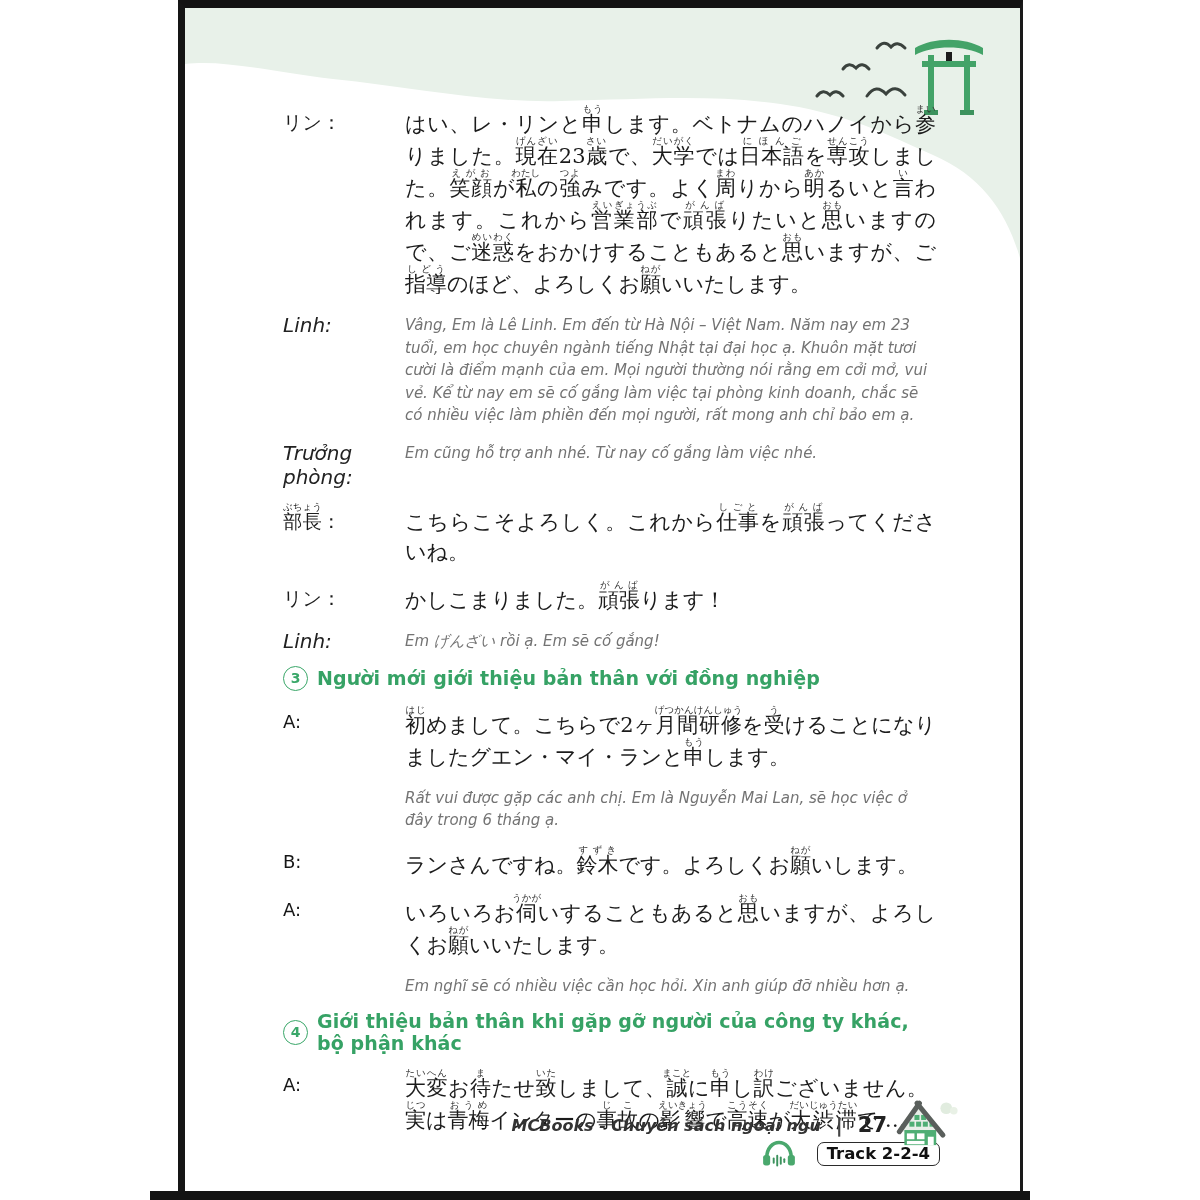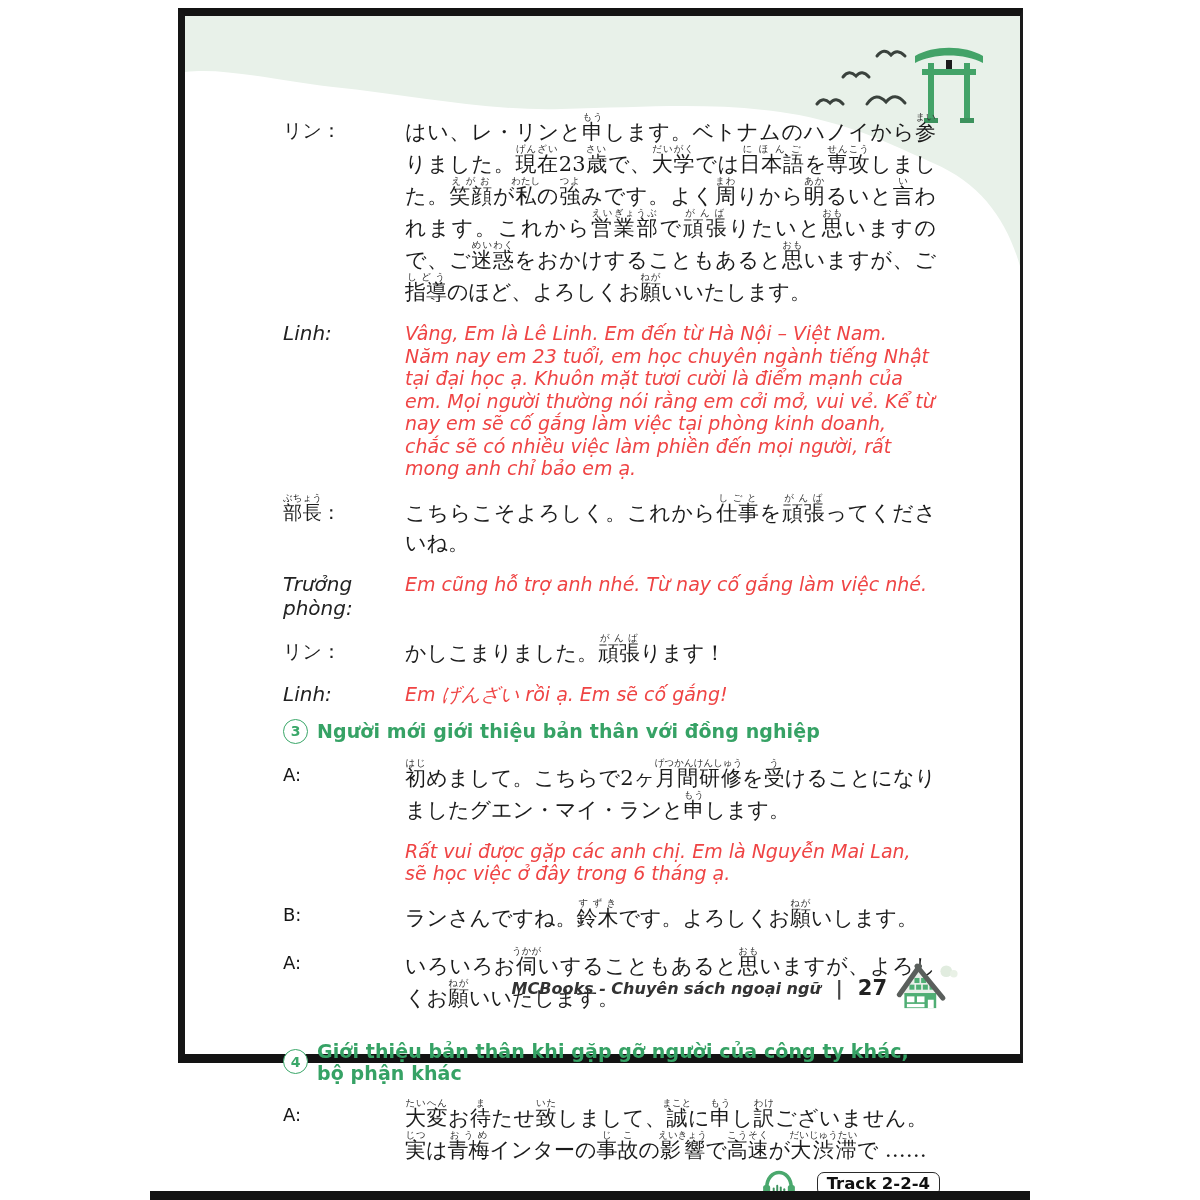--- a/index.html
+++ b/index.html
@@ -3,21 +3,21 @@
 <meta charset="utf-8">
 <style>
   html,body{margin:0;padding:0;}
   body{
     width:1200px;height:1200px;position:relative;background:#ffffff;
     font-family:"DejaVu Sans","Liberation Sans",sans-serif;
     -webkit-font-smoothing:antialiased;overflow:hidden;
   }
   
   .scan{
-    position:absolute;left:178px;top:8px;width:845px;height:1055px;
+    position:absolute;left:178px;top:0;width:845px;height:1200px;
     background:#fff;box-sizing:border-box;
     border-left:7px solid #151515;
     border-right:3px solid #1a1a1a;
     border-top:8px solid #131313;
     border-bottom:9px solid #131313;
   }
   .bottom-ledge{position:absolute;left:150px;bottom:0;width:880px;height:9px;background:#131313;}
   
   .wave{position:absolute;left:0;top:0;width:835px;height:300px;pointer-events:none;}
   .birds{position:absolute;left:630px;top:28px;width:120px;height:85px;}
@@ -31,21 +31,21 @@
   .speaker.ab{font-size:18px;font-weight:500;color:#161616;}
   .dtext{position:relative;}
   .jp-line{
     font-family:"DejaVu Serif","Liberation Serif",serif;
     font-size:21px;line-height:30px;color:#1b1b1b;text-align:justify;
   }
   .jp-line ruby{ruby-position:over;}
   .jp-line rt{font-size:9.5px;color:#2e2e2e;letter-spacing:0;}
   .vi-line{
     font-family:"DejaVu Sans",sans-serif;font-style:italic;
-    font-size:19px;line-height:22.5px;color:#ef4444;padding-top:2px;
+    font-size:15px;line-height:22.5px;color:#737373;padding-top:2px;
   }
   
   .heading{display:flex;align-items:center;gap:9px;margin:6px 0 14px 0;}
   .circ{
     width:23px;height:23px;border:1.6px solid #3aa769;border-radius:50%;
     color:#3aa769;font-size:14px;font-weight:bold;display:flex;align-items:center;justify-content:center;
     flex:0 0 auto;background:#fff;
   }
   .heading-text{color:#36a265;font-size:19px;font-weight:bold;letter-spacing:.1px;}
   
@@ -100,29 +100,29 @@
           <div class="jp-line">はい、レ・リンと<ruby>申<rt>もう</rt></ruby>します。ベトナムのハノイから<ruby>参<rt>まい</rt></ruby>りました。<ruby>現在<rt>げんざい</rt></ruby>23<ruby>歳<rt>さい</rt></ruby>で、<ruby>大学<rt>だいがく</rt></ruby>では<ruby>日本語<rt>にほんご</rt></ruby>を<ruby>専攻<rt>せんこう</rt></ruby>しました。<ruby>笑顔<rt>えがお</rt></ruby>が<ruby>私<rt>わたし</rt></ruby>の<ruby>強<rt>つよ</rt></ruby>みです。よく<ruby>周<rt>まわ</rt></ruby>りから<ruby>明<rt>あか</rt></ruby>るいと<ruby>言<rt>い</rt></ruby>われます。これから<ruby>営業部<rt>えいぎょうぶ</rt></ruby>で<ruby>頑張<rt>がんば</rt></ruby>りたいと<ruby>思<rt>おも</rt></ruby>いますので、ご<ruby>迷惑<rt>めいわく</rt></ruby>をおかけすることもあると<ruby>思<rt>おも</rt></ruby>いますが、ご<ruby>指導<rt>しどう</rt></ruby>のほど、よろしくお<ruby>願<rt>ねが</rt></ruby>いいたします。</div>
         </div>
       </div>
       <div class="drow">
         <div class="speaker vi">Linh:</div>
         <div class="dtext">
           <div class="vi-line">Vâng, Em là Lê Linh. Em đến từ Hà Nội – Việt Nam. Năm nay em 23 tuổi, em học chuyên ngành tiếng Nhật tại đại học ạ. Khuôn mặt tươi cười là điểm mạnh của em. Mọi người thường nói rằng em cởi mở, vui vẻ. Kể từ nay em sẽ cố gắng làm việc tại phòng kinh doanh, chắc sẽ có nhiều việc làm phiền đến mọi người, rất mong anh chỉ bảo em ạ.</div>
         </div>
       </div>
       <div class="drow">
+        <div class="speaker vi">Trưởng phòng:</div>
+        <div class="dtext">
+          <div class="vi-line">Em cũng hỗ trợ anh nhé. Từ nay cố gắng làm việc nhé.</div>
+        </div>
+      </div>
+      <div class="drow">
         <div class="speaker jp"><ruby>部長<rt>ぶちょう</rt></ruby>：</div>
         <div class="dtext">
           <div class="jp-line">こちらこそよろしく。これから<ruby>仕事<rt>しごと</rt></ruby>を<ruby>頑張<rt>がんば</rt></ruby>ってくださいね。</div>
-        </div>
-      </div>
-      <div class="drow">
-        <div class="speaker vi">Trưởng phòng:</div>
-        <div class="dtext">
-          <div class="vi-line">Em cũng hỗ trợ anh nhé. Từ nay cố gắng làm việc nhé.</div>
         </div>
       </div>
       <div class="drow">
         <div class="speaker jp">リン：</div>
         <div class="dtext">
           <div class="jp-line">かしこまりました。<ruby>頑張<rt>がんば</rt></ruby>ります！</div>
         </div>
       </div>
       <div class="drow">
         <div class="speaker vi">Linh:</div>
@@ -153,20 +153,23 @@
         </div>
       </div>
       <div class="drow">
         <div class="speaker ab">A:</div>
         <div class="dtext">
           <div class="jp-line">いろいろお<ruby>伺<rt>うかが</rt></ruby>いすることもあると<ruby>思<rt>おも</rt></ruby>いますが、よろしくお<ruby>願<rt>ねが</rt></ruby>いいたします。</div>
         </div>
       </div>
       <div class="drow">
         <div class="speaker vi"></div>
+        <div class="dtext">
+          <div class="vi-line">Em nghĩ sẽ có nhiều việc cần học hỏi. Xin anh giúp đỡ nhiều hơn ạ.</div>
+        </div>
       </div>
       <div class="heading">
         <span class="circ">4</span>
         <span class="heading-text">Giới thiệu bản thân khi gặp gỡ người của công ty khác, bộ phận khác</span>
       </div>
       <div class="drow">
         <div class="speaker ab">A:</div>
         <div class="dtext">
           <div class="jp-line"><ruby>大変<rt>たいへん</rt></ruby>お<ruby>待<rt>ま</rt></ruby>たせ<ruby>致<rt>いた</rt></ruby>しまして、<ruby>誠<rt>まこと</rt></ruby>に<ruby>申<rt>もう</rt></ruby>し<ruby>訳<rt>わけ</rt></ruby>ございません。<ruby>実<rt>じつ</rt></ruby>は<ruby>青梅<rt>おうめ</rt></ruby>インターの<ruby>事故<rt>じこ</rt></ruby>の<ruby>影響<rt>えいきょう</rt></ruby>で<ruby>高速<rt>こうそく</rt></ruby>が<ruby>大渋滞<rt>だいじゅうたい</rt></ruby>で ……</div>
           <span class="track">

